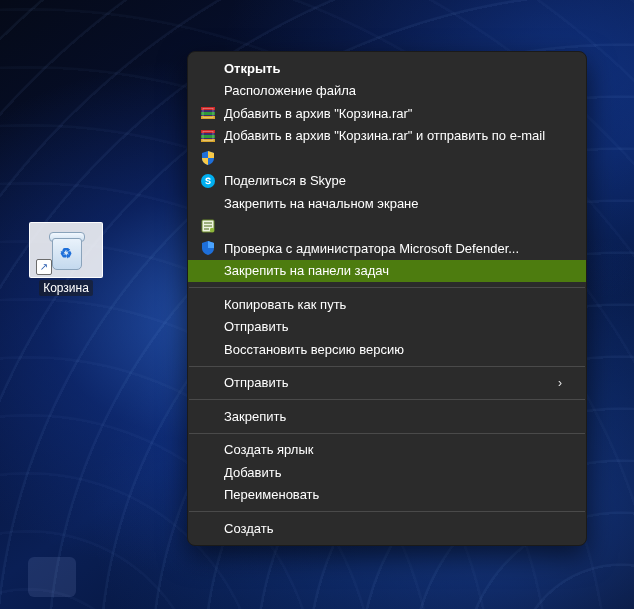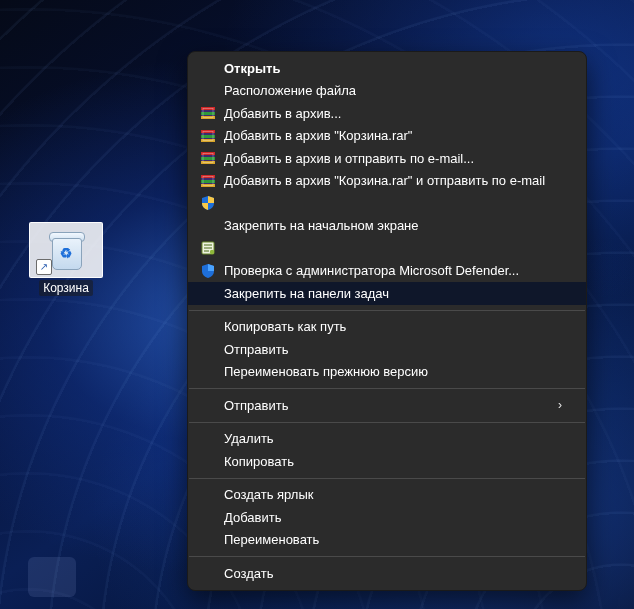--- a/index.html
+++ b/index.html
@@ -157,21 +157,21 @@
   }
   .menu-item .mi-label {
     flex: 1 1 auto;
     color: #ffffff;
     font-size: 13px;
     overflow: hidden;
     text-overflow: ellipsis;
   }
   .menu-item.bold .mi-label { font-weight: 600; }
   .menu-item.highlight {
-    background: #0f172a;
+    background: #4d7c0f;
   }
   .menu-item .mi-arrow {
     width: 12px;
     text-align: right;
     color: #e6e6e6;
     font-size: 12px;
   }
   .menu-sep {
     height: 1px;
     background: #4a4a4a;
@@ -224,68 +224,53 @@
     <div class="menu-item">
       <span class="mi-icon">
   <svg viewBox="0 0 16 16">
     <rect x="1" y="2" width="14" height="12" rx="1.5" fill="#3a2a6e"></rect>
     <rect x="1" y="2" width="14" height="3" fill="#d02828"></rect>
     <rect x="1" y="7" width="14" height="3" fill="#2e9a3a"></rect>
     <rect x="1" y="11" width="14" height="3" fill="#d9a62a"></rect>
     <rect x="3" y="3.5" width="10" height="9" fill="none" stroke="#ffffff" stroke-width="0.6" opacity="0.5"></rect>
   </svg>
 </span>
-      <span class="mi-label">Добавить в архив...</span>
+      <span class="mi-label">Добавить в архив "Корзина.rar"</span>
     </div>
     <div class="menu-item">
       <span class="mi-icon">
   <svg viewBox="0 0 16 16">
     <rect x="1" y="2" width="14" height="12" rx="1.5" fill="#3a2a6e"></rect>
     <rect x="1" y="2" width="14" height="3" fill="#d02828"></rect>
     <rect x="1" y="7" width="14" height="3" fill="#2e9a3a"></rect>
     <rect x="1" y="11" width="14" height="3" fill="#d9a62a"></rect>
     <rect x="3" y="3.5" width="10" height="9" fill="none" stroke="#ffffff" stroke-width="0.6" opacity="0.5"></rect>
   </svg>
 </span>
-      <span class="mi-label">Добавить в архив "Корзина.rar"</span>
-    </div>
-    <div class="menu-item">
-      <span class="mi-icon">
-  <svg viewBox="0 0 16 16">
-    <rect x="1" y="2" width="14" height="12" rx="1.5" fill="#3a2a6e"></rect>
-    <rect x="1" y="2" width="14" height="3" fill="#d02828"></rect>
-    <rect x="1" y="7" width="14" height="3" fill="#2e9a3a"></rect>
-    <rect x="1" y="11" width="14" height="3" fill="#d9a62a"></rect>
-    <rect x="3" y="3.5" width="10" height="9" fill="none" stroke="#ffffff" stroke-width="0.6" opacity="0.5"></rect>
-  </svg>
-</span>
-      <span class="mi-label">Добавить в архив и отправить по e-mail...</span>
-    </div>
-    <div class="menu-item">
-      <span class="mi-icon">
-  <svg viewBox="0 0 16 16">
-    <rect x="1" y="2" width="14" height="12" rx="1.5" fill="#3a2a6e"></rect>
-    <rect x="1" y="2" width="14" height="3" fill="#d02828"></rect>
-    <rect x="1" y="7" width="14" height="3" fill="#2e9a3a"></rect>
-    <rect x="1" y="11" width="14" height="3" fill="#d9a62a"></rect>
-    <rect x="3" y="3.5" width="10" height="9" fill="none" stroke="#ffffff" stroke-width="0.6" opacity="0.5"></rect>
-  </svg>
-</span>
       <span class="mi-label">Добавить в архив "Корзина.rar" и отправить по e-mail</span>
     </div>
     <div class="menu-item">
       <span class="mi-icon">
   <svg viewBox="0 0 16 16">
     <path d="M8 1 L14 3 V8 C14 11.5 11.5 14.2 8 15 C4.5 14.2 2 11.5 2 8 V3 Z" fill="#1e6fd9"></path>
     <path d="M8 1 L14 3 V8 H8 Z" fill="#f7c948"></path>
     <path d="M8 8 H2 V8 C2 11.5 4.5 14.2 8 15 Z" fill="#f7c948"></path>
   </svg>
 </span>
     </div>
     <div class="menu-item">
+      <span class="mi-icon">
+  <svg viewBox="0 0 16 16">
+    <circle cx="8" cy="8" r="7" fill="#00aff0"></circle>
+    <path d="M5.2 9.6c.3 1 1.3 1.7 2.9 1.7 1.6 0 2.7-.8 2.7-2 0-1-.7-1.5-2-1.8l-1-.2c-.6-.1-.9-.3-.9-.7 0-.4.4-.7 1.1-.7.8 0 1.3.3 1.5.9l1.3-.4C10.5 5.2 9.5 4.6 8 4.6c-1.5 0-2.6.8-2.6 1.9 0 1 .7 1.6 2 1.9l1 .2c.6.1.9.3.9.7 0 .5-.5.8-1.2.8-.9 0-1.5-.4-1.7-1.1l-1.2.6z" fill="#fff"></path>
+  </svg>
+</span>
+      <span class="mi-label">Поделиться в Skype</span>
+    </div>
+    <div class="menu-item">
       <span class="mi-icon"></span>
       <span class="mi-label">Закрепить на начальном экране</span>
     </div>
     <div class="menu-item">
       <span class="mi-icon">
   <svg viewBox="0 0 16 16">
     <rect x="2" y="2" width="12" height="12" rx="1" fill="#eef3e0" stroke="#6a8a2a" stroke-width="1"></rect>
     <path d="M4 5h8M4 8h8M4 11h5" stroke="#4a6a18" stroke-width="1"></path>
     <circle cx="12" cy="12" r="2.2" fill="#8fb83a"></circle>
   </svg>
@@ -308,36 +293,32 @@
     <div class="menu-item">
       <span class="mi-icon"></span>
       <span class="mi-label">Копировать как путь</span>
     </div>
     <div class="menu-item">
       <span class="mi-icon"></span>
       <span class="mi-label">Отправить</span>
     </div>
     <div class="menu-item">
       <span class="mi-icon"></span>
-      <span class="mi-label">Переименовать прежнюю версию</span>
+      <span class="mi-label">Восстановить версию версию</span>
     </div>
     <div class="menu-sep"></div>
     <div class="menu-item">
       <span class="mi-icon"></span>
       <span class="mi-label">Отправить</span>
       <span class="mi-arrow">›</span>
     </div>
     <div class="menu-sep"></div>
     <div class="menu-item">
       <span class="mi-icon"></span>
-      <span class="mi-label">Удалить</span>
-    </div>
-    <div class="menu-item">
-      <span class="mi-icon"></span>
-      <span class="mi-label">Копировать</span>
+      <span class="mi-label">Закрепить</span>
     </div>
     <div class="menu-sep"></div>
     <div class="menu-item">
       <span class="mi-icon"></span>
       <span class="mi-label">Создать ярлык</span>
     </div>
     <div class="menu-item">
       <span class="mi-icon"></span>
       <span class="mi-label">Добавить</span>
     </div>

